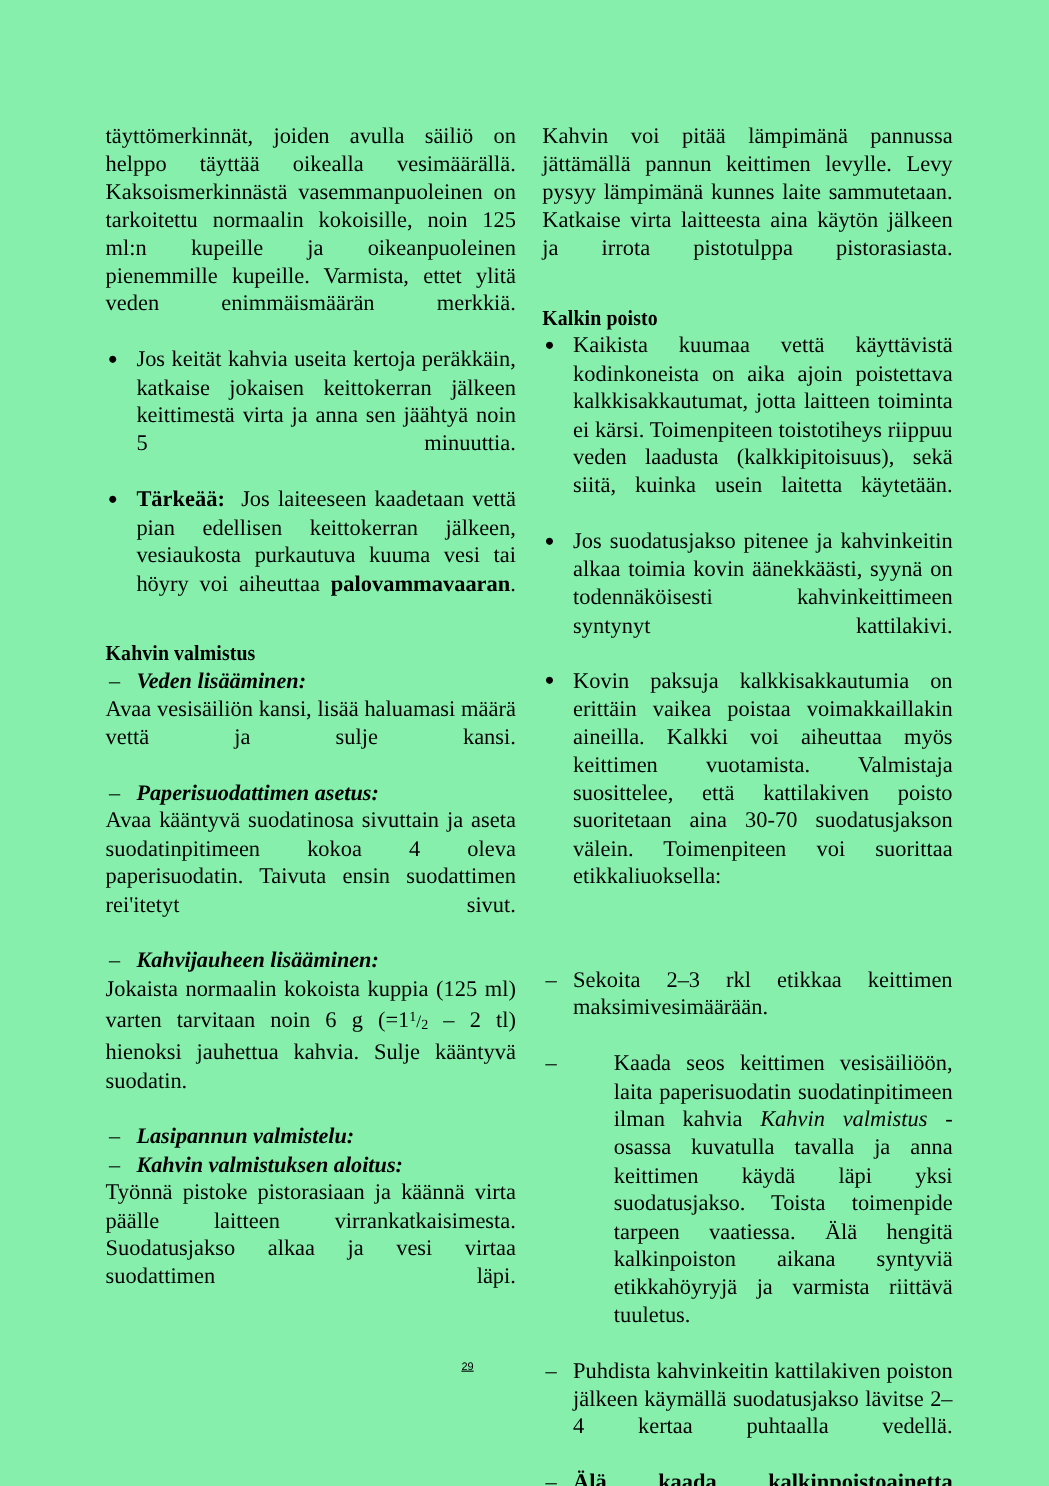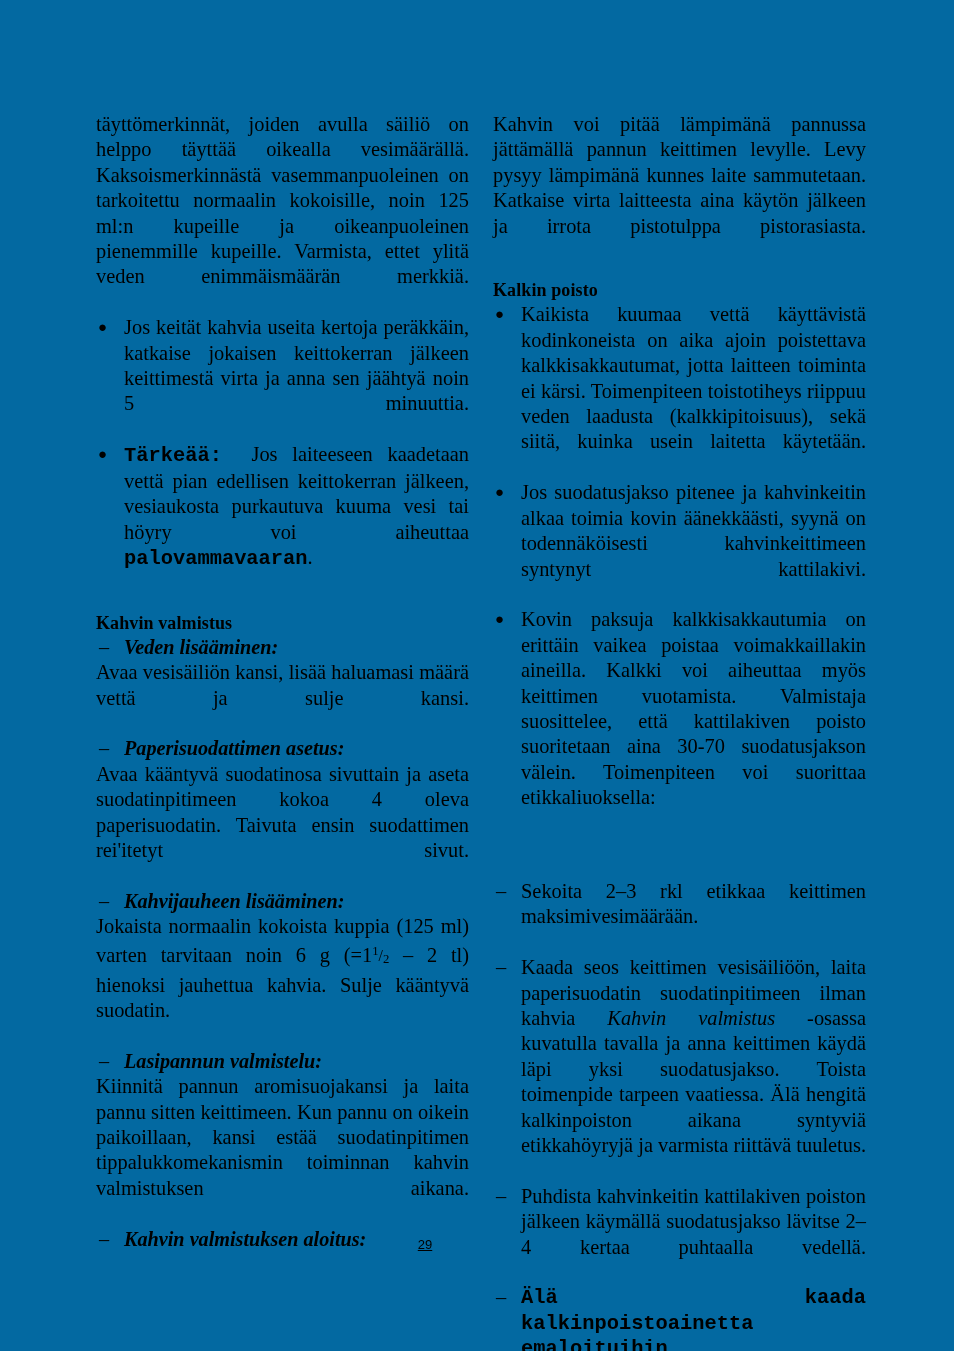--- a/index.html
+++ b/index.html
@@ -14,21 +14,21 @@
     font-family: "Liberation Serif", "DejaVu Serif", serif;
     color: #000000;
     overflow: hidden;
   }
 
   .page {
     position: absolute;
     left: 0; top: 0;
     width: 954px;
     height: 1351px;
-    background: #0369a1;
+    background: #86efac;
   }
 
   .columns {
     position: absolute;
     left: 96px;
     top: 112px;
     width: 770px;
     height: 1120px;
     display: flex;
     flex-direction: row;
@@ -93,33 +93,33 @@
     margin: 0;
   }
   .subhead > .mark {
     position: absolute;
     left: 3px;
     top: 0;
     font-style: normal;
     font-weight: normal;
   }
 
-  b, strong { font-weight: bold; font-family: Liberation Mono, monospace; }
+  b, strong { font-weight: bold; }
   i, em { font-style: italic; }
   .gap-m { height: 14px; }
 
   
   .pagenum {
     position: absolute;
     left: 0;
     top: 1237px;
     width: 850px;
     text-align: center;
     font-family: "Liberation Sans", "DejaVu Sans", sans-serif;
-    font-size: 13px;
+    font-size: 10px;
     font-weight: normal;
     color: #000;
     text-decoration: underline;
   }
 
   
   .just-all { text-align: justify; }
   .just-all::after {
     content: "";
     display: inline-block;
@@ -171,26 +171,26 @@
       <div class="subhead">
         <span class="mark">–</span>
         <span class="txt">Kahvijauheen lisääminen:</span>
       </div>
       <p class="para just-all"><span>Jokaista normaalin kokoista kuppia (125 ml) varten tarvitaan noin 6 g (=1</span><span class="frac"><sup>1</sup>/<sub>2</sub></span><span> – 2 tl) hienoksi jauhettua kahvia. Sulje kääntyvä suodatin.</span></p>
 
       <div class="subhead">
         <span class="mark">–</span>
         <span class="txt">Lasipannun valmistelu:</span>
       </div>
-      <p class="para just-all">Kiinnitä pannun aromisuojakansi ja laita pannu sitten keittimeen. Kun pannu on oikein paikoillaan, kansi estää suodatinpitimen tippalukkomekanismin toiminnan kahvin valmistuksen aikana.</p>
 
       <div class="subhead">
         <span class="mark">–</span>
         <span class="txt">Kahvin valmistuksen aloitus:</span>
       </div>
+      <p class="para just-all">Työnnä pistoke pistorasiaan ja käännä virta päälle laitteen virrankatkaisimesta. Suodatusjakso alkaa ja vesi virtaa suodattimen läpi.</p>
 
     </div>
 
     <div class="col">
 
       <p class="para just-all">Kahvin voi pitää lämpimänä pannussa jättämällä pannun keittimen levylle. Levy pysyy lämpimänä kunnes laite sammutetaan. Katkaise virta laitteesta aina käytön jälkeen ja irrota pistotulppa pistorasiasta.</p>
 
       <div class="gap-m"></div>
 
       <p class="secthead">Kalkin poisto</p>
@@ -210,21 +210,21 @@
         <span class="just-all" style="display:block;">Kovin paksuja kalkkisakkautumia on erittäin vaikea poistaa voimakkaillakin aineilla. Kalkki voi aiheuttaa myös keittimen vuotamista. Valmistaja suosittelee, että kattilakiven poisto suoritetaan aina 30-70 suodatusjakson välein. Toimenpiteen voi suorittaa etikkaliuoksella:</span>
       </div>
 
       <div class="bullet">
         <span class="mark dash">–</span>
         <span class="just-all" style="display:block;margin-top:43px;">Sekoita 2–3 rkl etikkaa keittimen maksimivesimäärään.</span>
       </div>
 
       <div class="bullet">
         <span class="mark dash">–</span>
-        <span class="just-all" style="display:block;"><span>Kaada seos keittimen vesisäiliöön, laita paperisuodatin suodatinpitimeen ilman kahvia </span><i>Kahvin valmistus</i><span> -osassa kuvatulla tavalla ja anna keittimen käydä läpi yksi suodatusjakso. Toista toimenpide tarpeen vaatiessa. Älä hengitä kalkinpoiston aikana syntyviä etikkahöyryjä ja varmista riittävä tuuletus.</span></span>
+        <span class="just-all" style="display:block;margin-left:37px;"><span>Kaada seos keittimen vesisäiliöön, laita paperisuodatin suodatinpitimeen ilman kahvia </span><i>Kahvin valmistus</i><span> -osassa kuvatulla tavalla ja anna keittimen käydä läpi yksi suodatusjakso. Toista toimenpide tarpeen vaatiessa. Älä hengitä kalkinpoiston aikana syntyviä etikkahöyryjä ja varmista riittävä tuuletus.</span></span>
       </div>
 
       <div class="bullet">
         <span class="mark dash">–</span>
         <span class="just-all" style="display:block;">Puhdista kahvinkeitin kattilakiven poiston jälkeen käymällä suodatusjakso lävitse 2–4 kertaa puhtaalla vedellä.</span>
       </div>
 
       <div class="bullet">
         <span class="mark dash">–</span>
         <b class="just-all" style="display:block;">Älä kaada kalkinpoistoainetta emaloituihin tippalukkomekanismin.</b>

